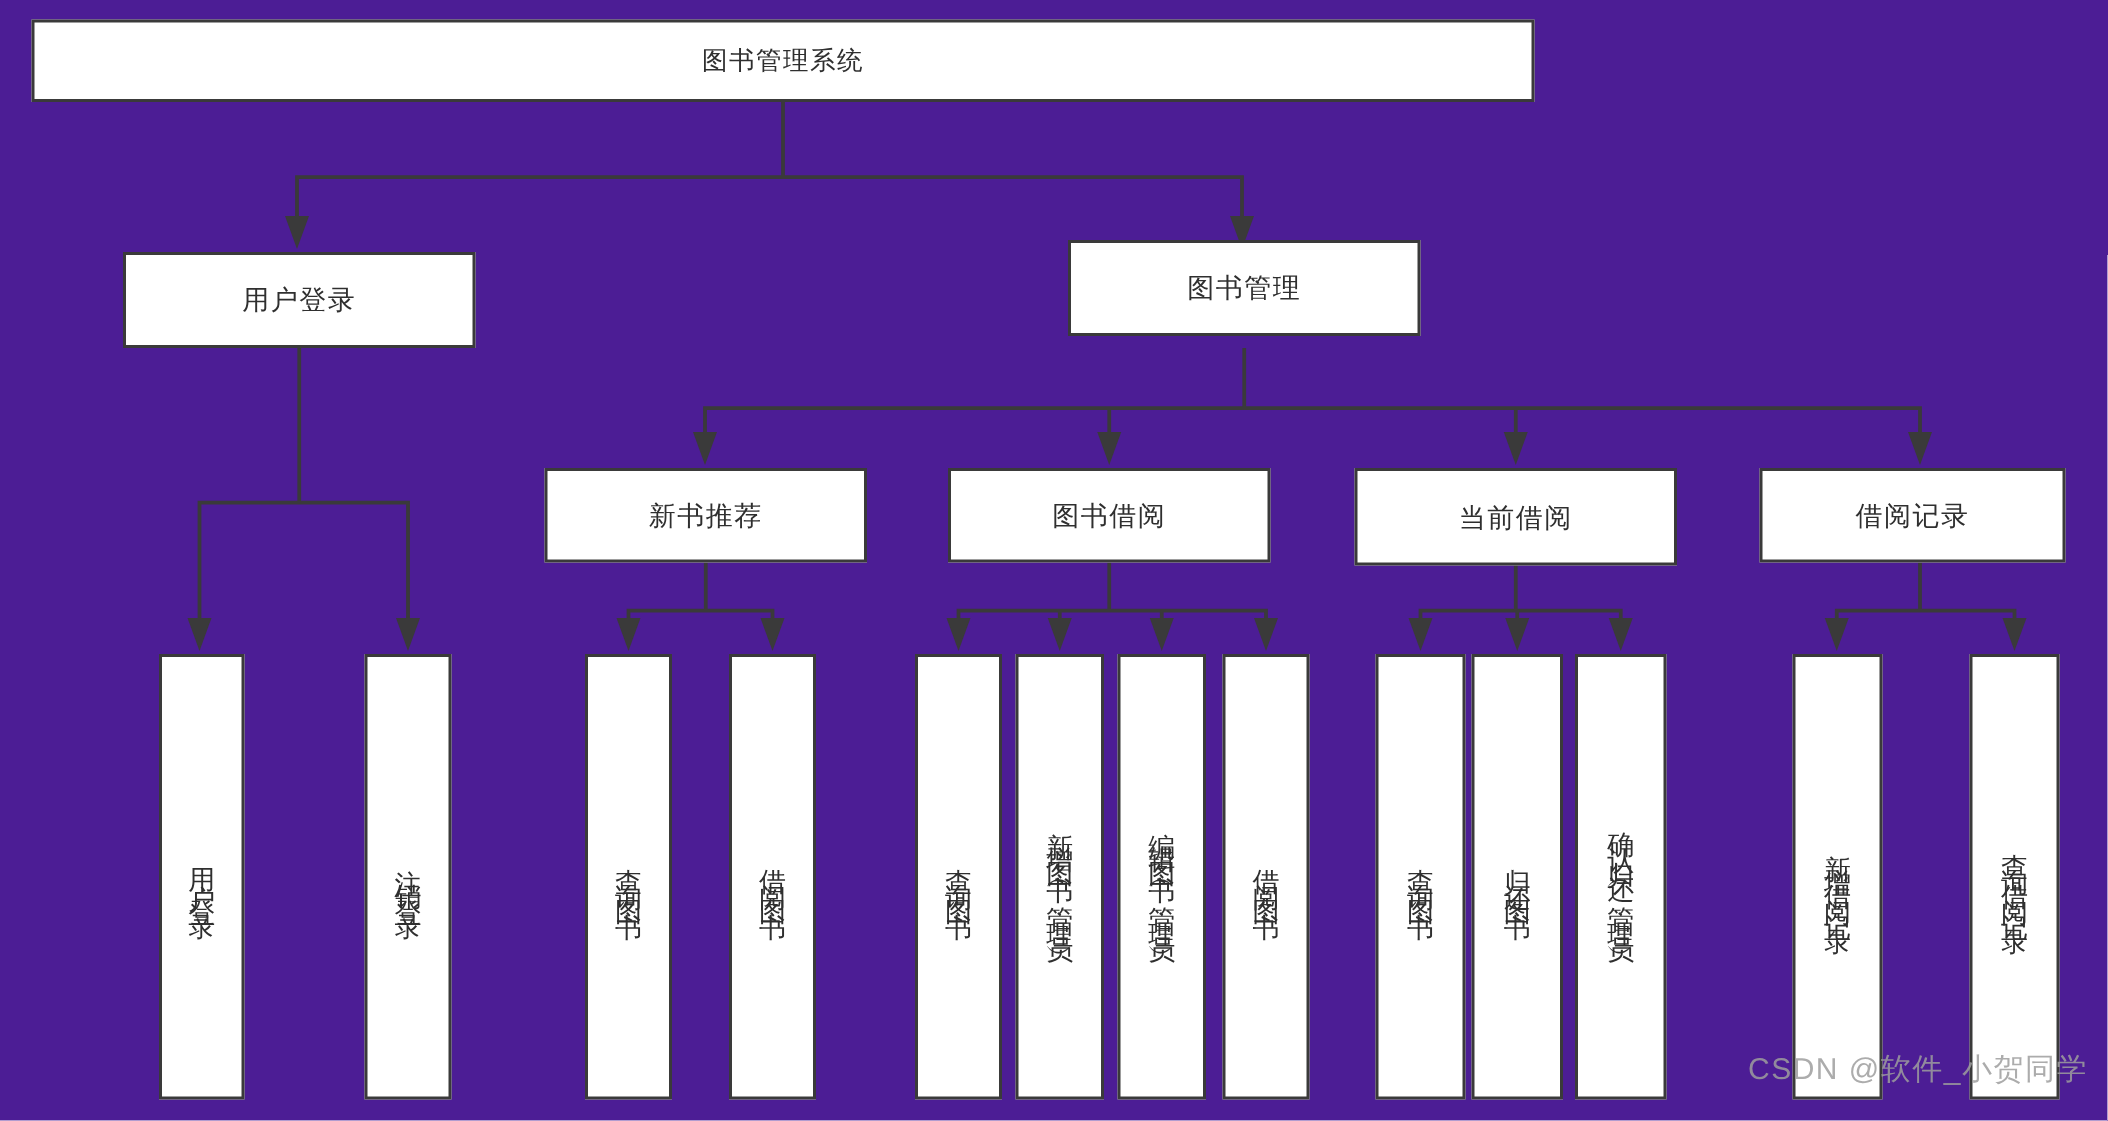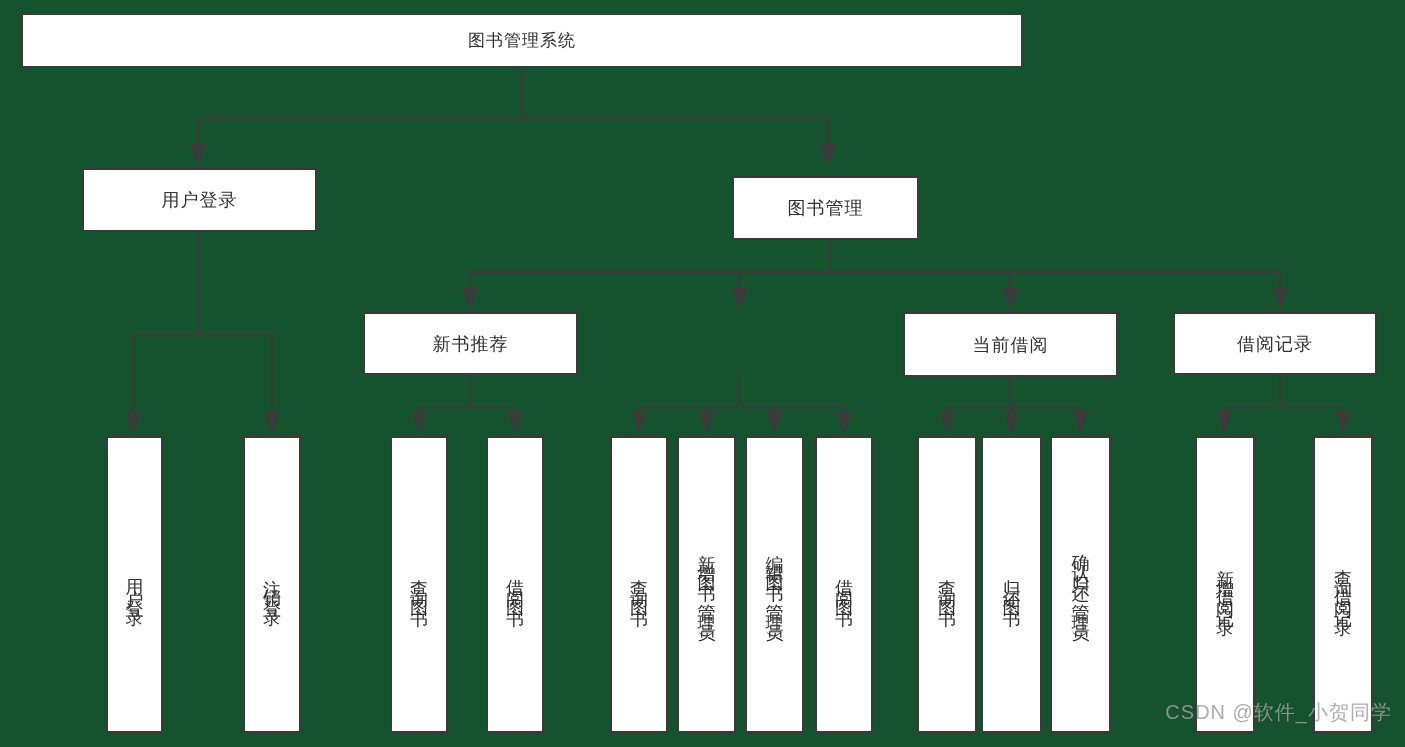--- a/index.html
+++ b/index.html
@@ -5,21 +5,21 @@
   html, body {
     margin: 0;
     padding: 0;
     background: #ffffff;
     font-family: "Liberation Sans", "DejaVu Sans", sans-serif;
   }
   .canvas {
     position: relative;
     width: 1405px;
     height: 747px;
-    background: #14532d;
+    background: #4c1d95;
     overflow: hidden;
   }
   .wires {
     position: absolute;
     left: 0;
     top: 0;
     width: 1405px;
     height: 747px;
     z-index: 1;
   }
@@ -114,26 +114,29 @@
     </g>
   </svg>
 
   <div class="node hbox root" style="left:21px; top:13px; width:1002px; height:55px;">
     <span class="label">图书管理系统</span>
   </div>
 
   <div class="node hbox" style="left:82px; top:168px; width:235px; height:64px;">
     <span class="label">用户登录</span>
   </div>
-  <div class="node hbox" style="left:712px; top:176px; width:187px; height:64px;margin-left:20px;">
+  <div class="node hbox" style="left:712px; top:160px; width:235px; height:64px;">
     <span class="label">图书管理</span>
   </div>
 
   <div class="node hbox" style="left:363px; top:312px; width:215px; height:63px;">
     <span class="label">新书推荐</span>
+  </div>
+  <div class="node hbox" style="left:632px; top:312px; width:215px; height:63px;">
+    <span class="label">图书借阅</span>
   </div>
   <div class="node hbox" style="left:903px; top:312px; width:215px; height:65px;">
     <span class="label">当前借阅</span>
   </div>
   <div class="node hbox" style="left:1173px; top:312px; width:204px; height:63px;">
     <span class="label">借阅记录</span>
   </div>
 
   <div class="node vbox" style="left:106px; top:436px; width:57px; height:297px;">
     <span class="label">用户登录</span>

